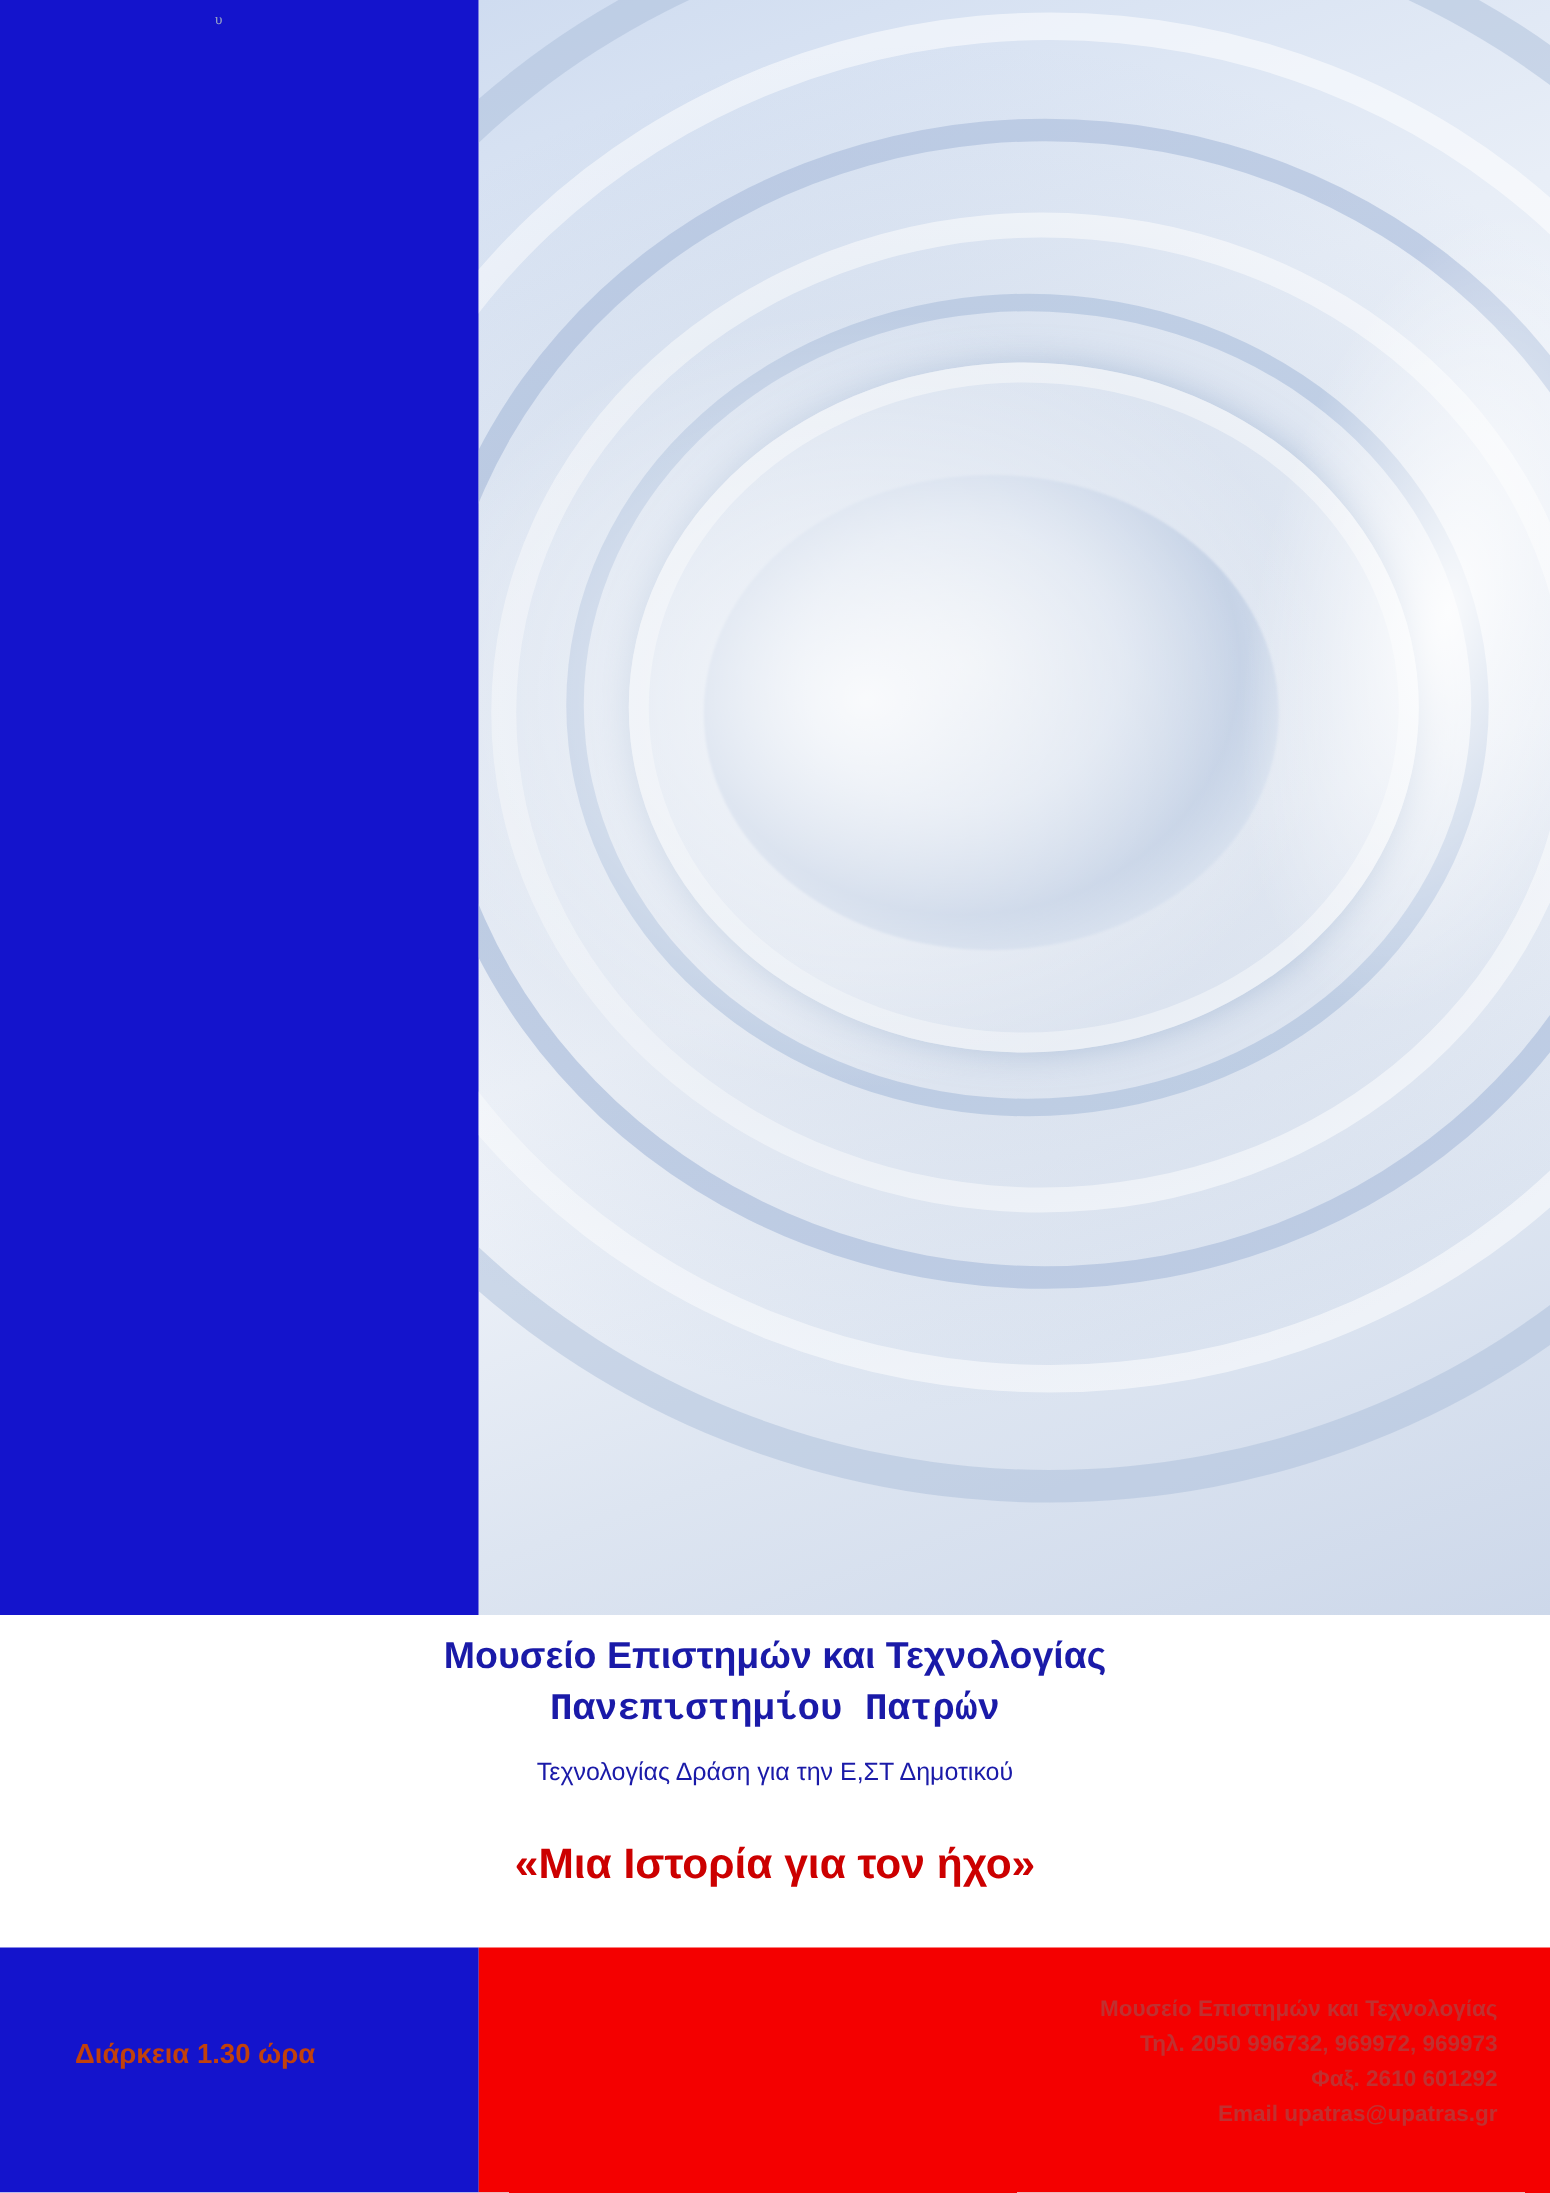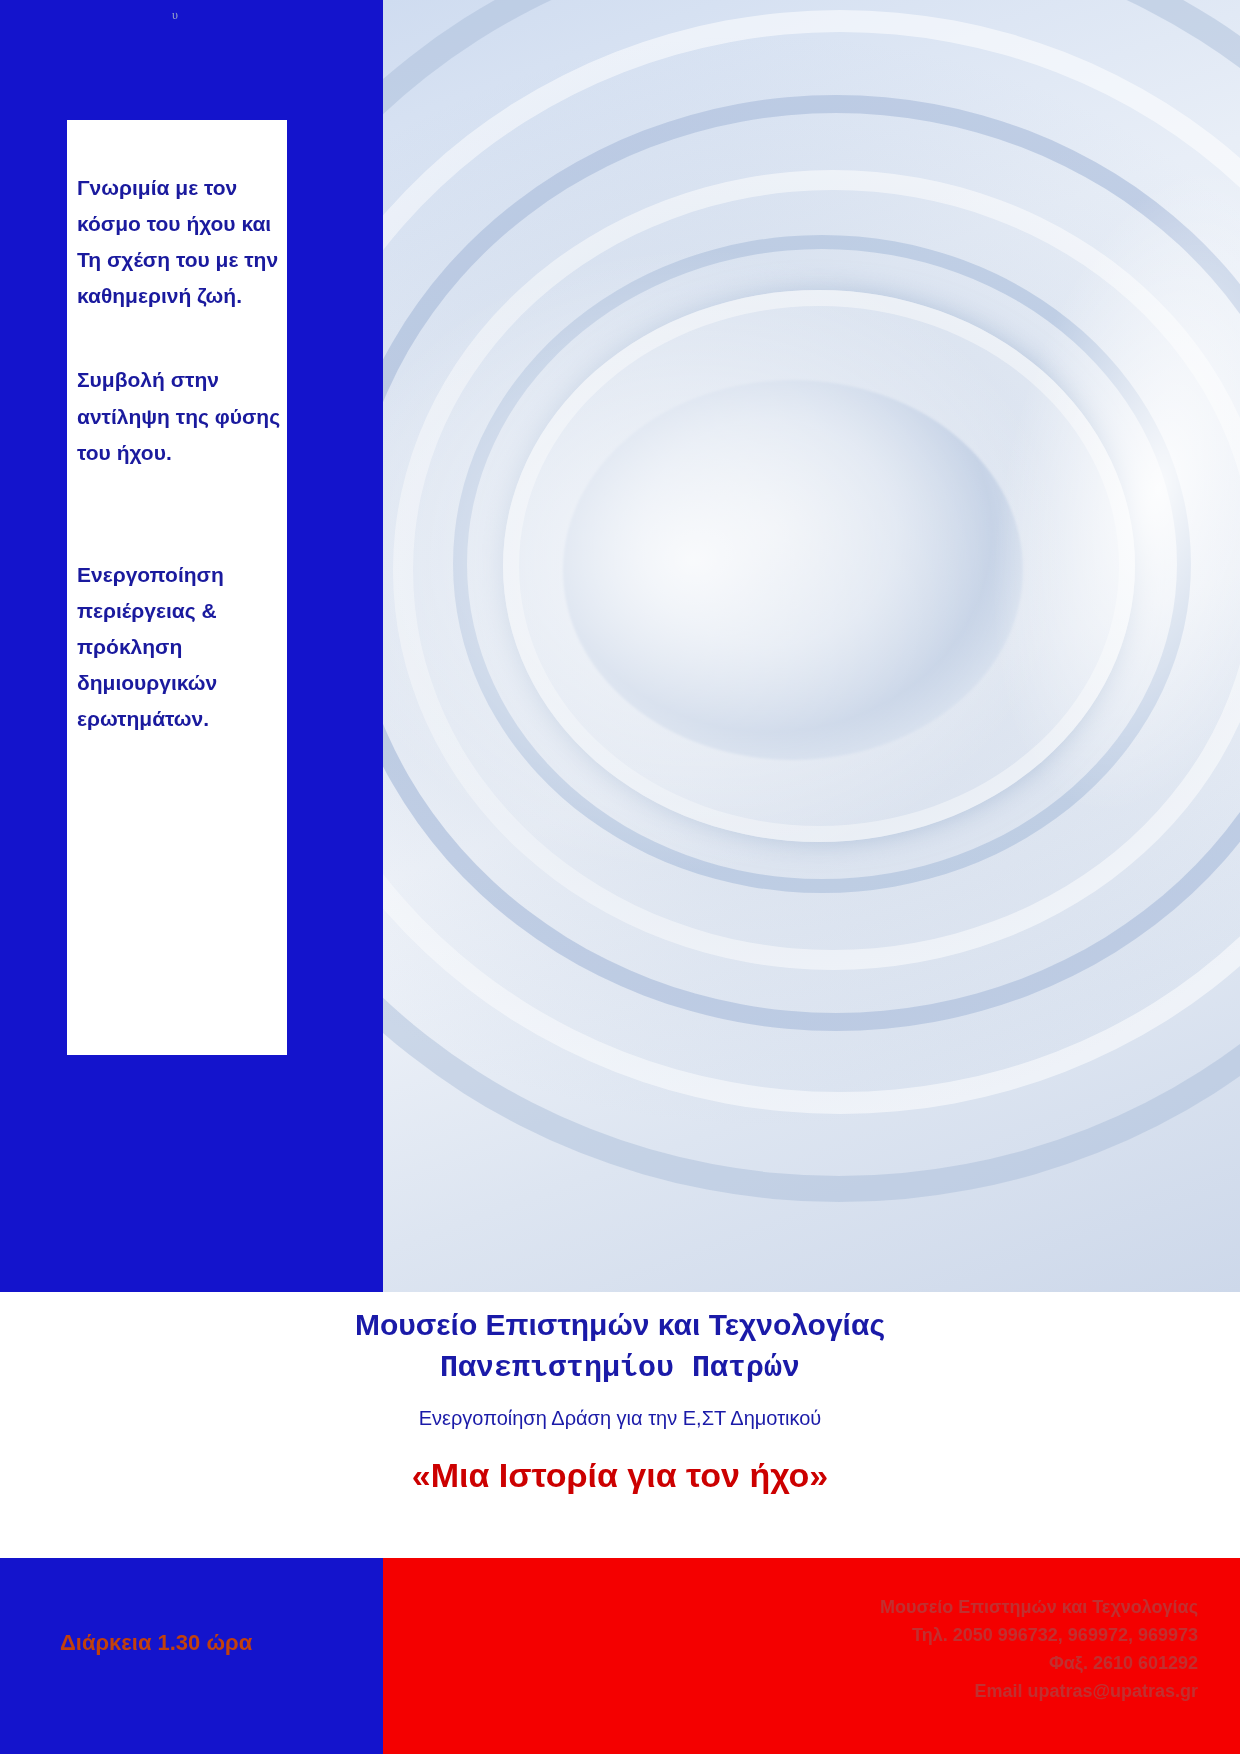--- a/index.html
+++ b/index.html
@@ -137,21 +137,21 @@
   .subtitle {
     color: #1a1aa8;
     font-size: 20px;
     margin: 0;
     padding-top: 18px;
   }
   .event-title {
     color: #cc0000;
     font-weight: bold;
     font-size: 34px;
-    margin: 0;
+    margin: 16px;
     padding-top: 26px;
   }
 
   
   .bottom-bar {
     position: absolute;
     left: 0;
     top: 1558px;
     width: 1240px;
     height: 196px;
@@ -210,33 +210,26 @@
     <div class="ripple-ring" style="left:-130px; top:10px; width:1130px; height:1060px; border-width:22px; border-color:rgba(255,255,255,0.55);"></div>
     <div class="ripple-ring" style="left:-220px; top:-90px; width:1300px; height:1240px; border-width:26px; border-color:rgba(166,186,216,0.45);"></div>
 
     <div class="ripple-center"></div>
     <div class="sheen"></div>
     <div class="glare"></div>
   </div>
 
   <div class="corner-mark">υ</div>
 
-  <div class="text-panel">
-    <p class="panel-para">Γνωριμία με τον κόσμο του ήχου και Τη σχέση του με την καθημερινή ζωή.</p>
-    <div class="panel-gap-lg"></div>
-    <p class="panel-para">Συμβολή στην αντίληψη  της φύσης του ήχου.</p>
-    <div class="panel-gap-xl"></div>
-    <p class="panel-para">Ενεργοποίηση περιέργειας &amp; πρόκληση δημιουργικών ερωτημάτων.</p>
-  </div>
 </div>
 
 <div class="mid-band">
   <p class="museum-title">Μουσείο Επιστημών και Τεχνολογίας</p>
   <p class="museum-title" style="padding-top:0;font-family:Liberation Mono, monospace;">Πανεπιστημίου Πατρών</p>
-  <p class="subtitle">Ενεργοποίηση Δράση για την Ε,ΣΤ Δημοτικού</p>
+  <p class="subtitle">Τεχνολογίας Δράση για την Ε,ΣΤ Δημοτικού</p>
   <p class="event-title">«Μια Ιστορία για τον ήχο»</p>
 </div>
 
 <div class="bottom-bar">
   <div class="bottom-blue"></div>
   <div class="bottom-red"></div>
   <div class="duration">Διάρκεια  1.30 ώρα</div>
   <div class="contact">
     <div>Μουσείο Επιστημών και Τεχνολογίας</div>
     <div>Τηλ. 2050 996732, 969972, 969973</div>

